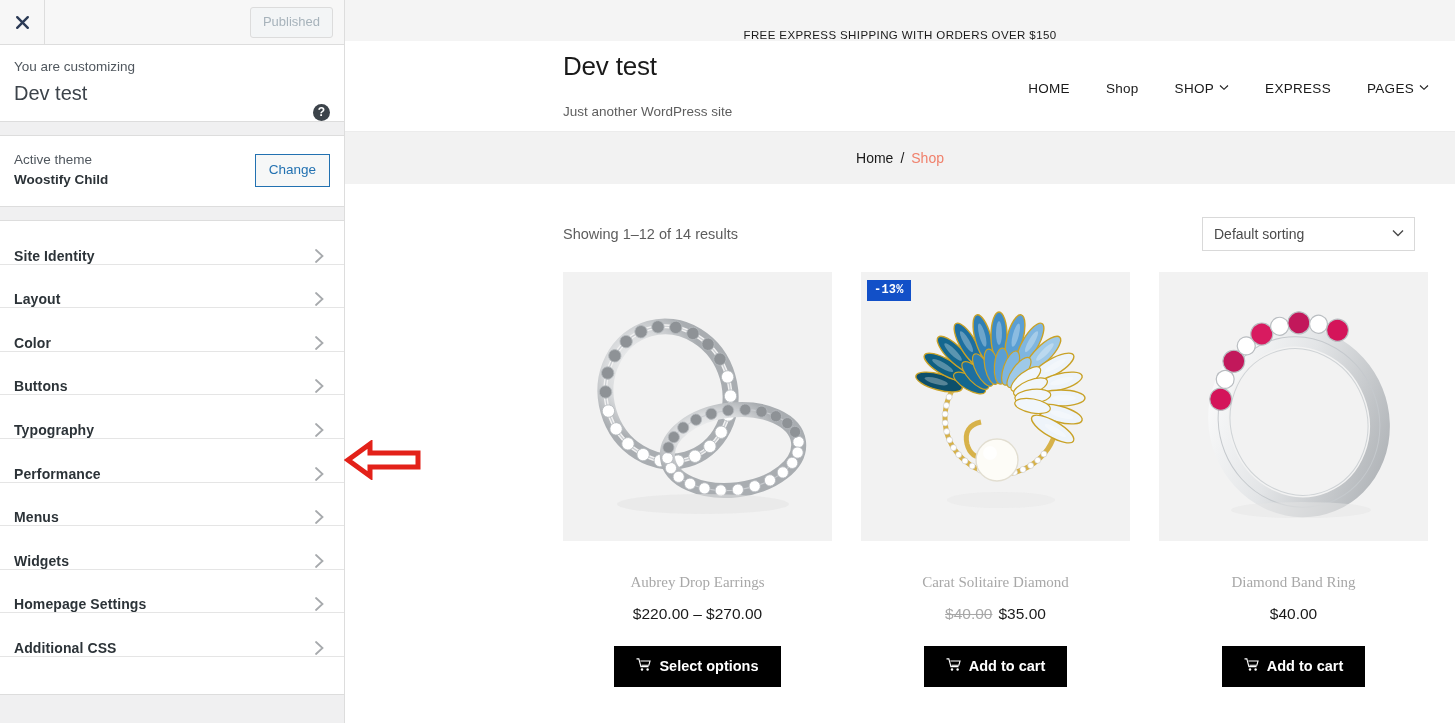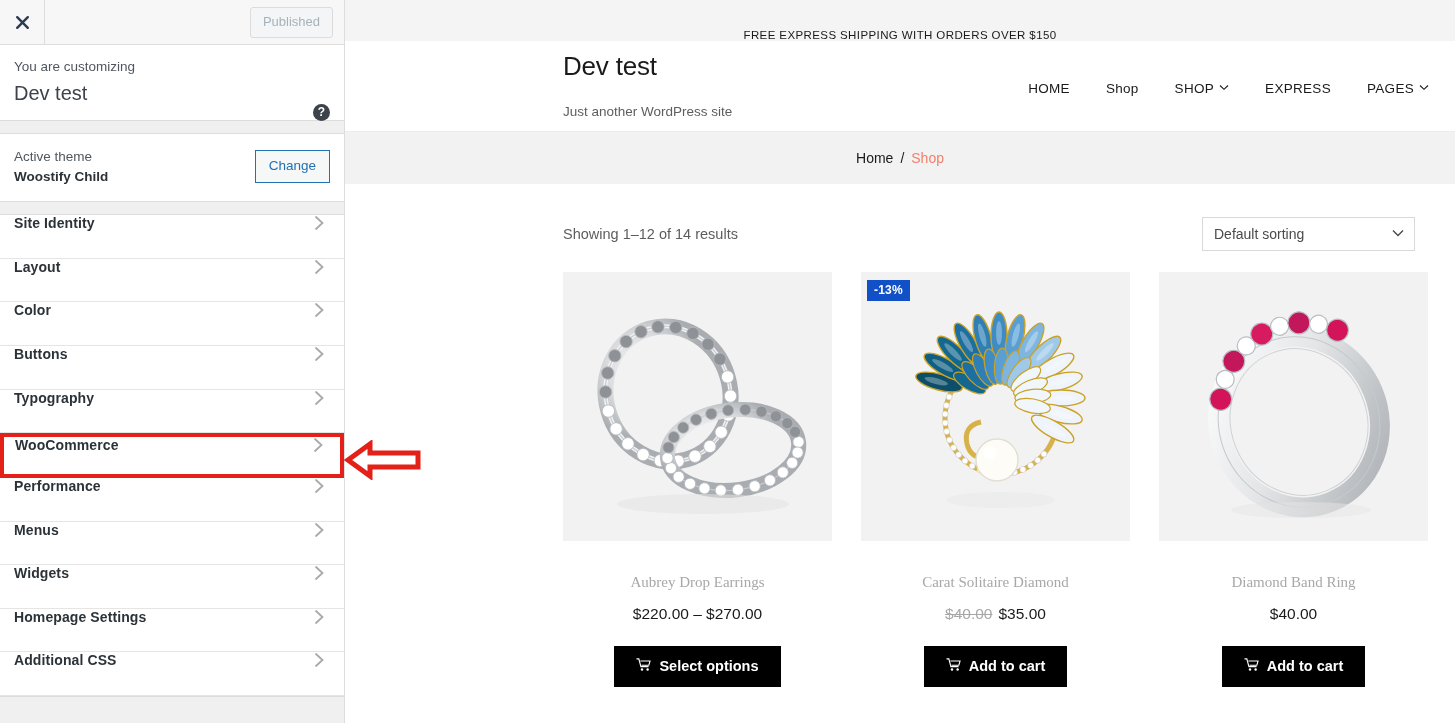--- a/index.html
+++ b/index.html
@@ -84,21 +84,21 @@
     background: #f6f7f7; border: 1px solid #2271b1;
     border-radius: 0; padding: 5px 13px 6px;
     cursor: pointer; line-height: 20px;
   }
 
   .cz-gap2 { height: 14px; background: #f0f0f1; border-bottom: 1px solid #ddd; }
 
   .cz-list { background: #fff; flex: 1 1 auto; }
   .cz-item {
     height: 43.6px;
-    display: flex; align-items: flex-start; justify-content: space-between;
+    display: flex; align-items: flex-end; justify-content: space-between;
     padding: 0 19px 0 14px;
     border-bottom: 1px solid #e5e5e5;
     cursor: pointer; background: #fff;
   }
   .cz-item-label { font-size: 14px; color: #2c3338; font-weight: bold; letter-spacing: .1px; }
   .cz-chev {
     color: #a7aaad; font-size: 16px; line-height: 1;
     display: flex; align-items: center;
   }
   .cz-item.highlighted {
@@ -197,20 +197,21 @@
     width: 269px; height: 269px; background: #f2f2f2;
     position: relative; overflow: hidden; cursor: pointer;
   }
   .p-img svg { display: block; width: 100%; height: 100%; }
   .sale-badge {
     position: absolute; left: 6px; top: 8px;
     background: #1250c8; color: #fff;
     font-size: 12px; font-weight: bold;
     padding: 3px 7px 4px; letter-spacing: .2px;
     line-height: 14px;
+    font-family: Liberation Mono, monospace;
   }
   .p-title {
     text-align: center; margin-top: 31px;
     font-family: "Liberation Serif", serif;
     font-size: 15px; color: #a8a8a8; line-height: 20px;
     cursor: pointer;
   }
   .p-price {
     text-align: center; margin-top: 11px;
     font-size: 15.5px; color: #1a1a1a; line-height: 22px;
@@ -292,28 +293,20 @@
         <div class="cz-item">
           <span class="cz-item-label">Buttons</span>
           <span class="cz-chev">
             <svg width="11" height="16" viewBox="0 0 11 16" aria-hidden="true">
               <path d="M2 2 L8.5 8 L2 14" fill="none" stroke="#a7aaad" stroke-width="1.8" stroke-linecap="round"></path>
             </svg>
           </span>
         </div>
         <div class="cz-item">
           <span class="cz-item-label">Typography</span>
-          <span class="cz-chev">
-            <svg width="11" height="16" viewBox="0 0 11 16" aria-hidden="true">
-              <path d="M2 2 L8.5 8 L2 14" fill="none" stroke="#a7aaad" stroke-width="1.8" stroke-linecap="round"></path>
-            </svg>
-          </span>
-        </div>
-        <div class="cz-item highlighted">
-          <span class="cz-item-label">WooCommerce</span>
           <span class="cz-chev">
             <svg width="11" height="16" viewBox="0 0 11 16" aria-hidden="true">
               <path d="M2 2 L8.5 8 L2 14" fill="none" stroke="#a7aaad" stroke-width="1.8" stroke-linecap="round"></path>
             </svg>
           </span>
         </div>
         <div class="cz-item">
           <span class="cz-item-label">Performance</span>
           <span class="cz-chev">
             <svg width="11" height="16" viewBox="0 0 11 16" aria-hidden="true">

